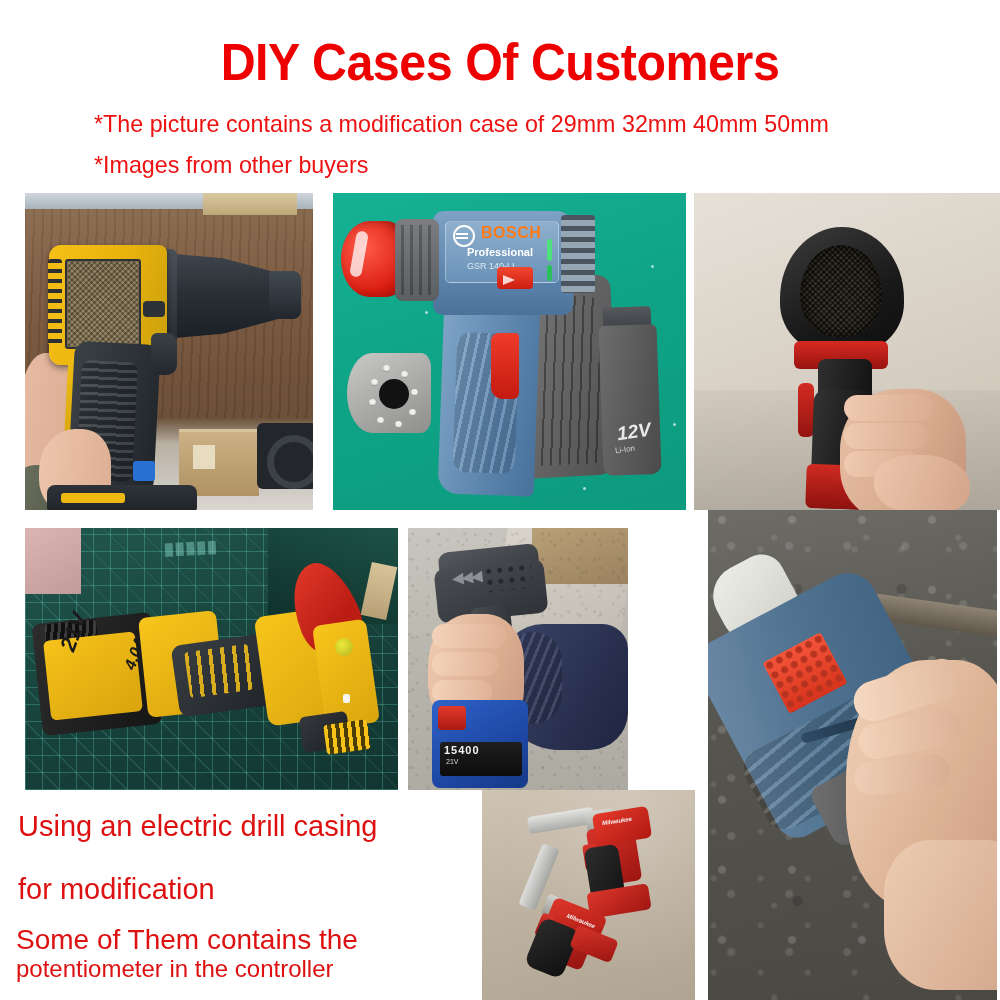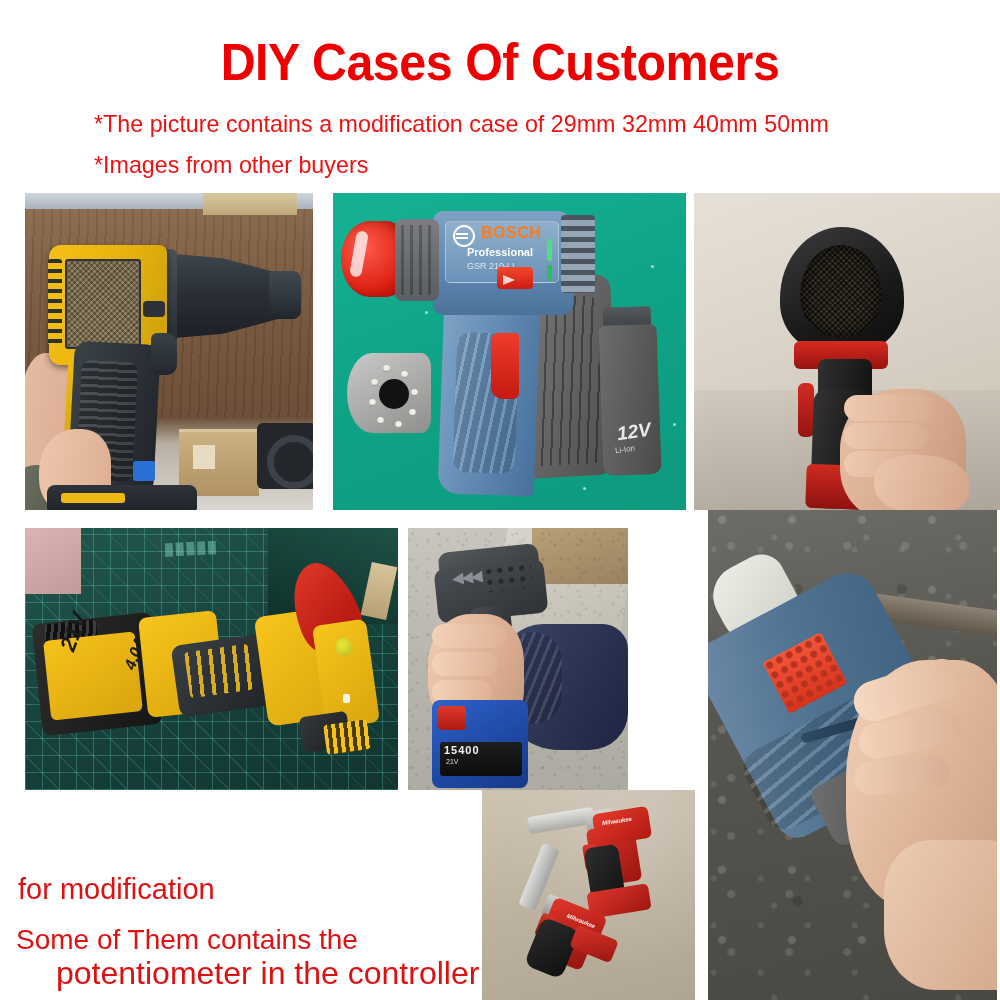--- a/index.html
+++ b/index.html
@@ -386,21 +386,21 @@
   #p7 .trig2{position:absolute;left:56px;top:124px;width:14px;height:24px;
     background:linear-gradient(180deg,#d3342a,#961410);border-radius:4px;transform:rotate(22deg);}
   #p7 .foot2{position:absolute;left:90px;top:142px;width:44px;height:24px;
     background:linear-gradient(150deg,#d6352b,#9c1510);border-radius:5px;transform:rotate(22deg);}
 
   
   .cap{position:absolute;color:#dd1111;line-height:1;white-space:nowrap;}
   #cap1{left:18px;top:812px;font-size:29px;}
   #cap2{left:18px;top:875px;font-size:29px;}
   #cap3{left:16px;top:926px;font-size:28px;}
-  #cap4{left:16px;top:957px;font-size:32px;margin-left:40px;}
+  #cap4{left:16px;top:957px;font-size:24px;}
 </style>
 </head>
 <body>
 
 <div class="page">
 
   <div class="title">DIY Cases Of Customers</div>
   <div class="sub1">*The picture contains a modification case of 29mm 32mm 40mm 50mm</div>
   <div class="sub2">*Images from other buyers</div>
 
@@ -443,21 +443,21 @@
 
     <div class="graybody"></div>
     <div class="graylines"></div>
     <div class="bluehandle"></div>
     <div class="handleridge"></div>
     <div class="bodyblue"></div>
     <div class="plate"></div>
     <div class="bologo"></div>
     <div class="bosch">BOSCH</div>
     <div class="prof">Professional</div>
-    <div class="gsr">GSR 210-LI</div>
+    <div class="gsr">GSR 140-LI</div>
     <div class="vent2"></div>
     <div class="greendot"></div>
     <div class="greendot2"></div>
     <div class="redcap"></div>
     <div class="redcapgloss"></div>
     <div class="graycollar"></div>
     <div class="redslide"></div>
     <div class="redtrig"></div>
 
     <div class="flange"></div>
@@ -579,17 +579,18 @@
     <div class="tube2"></div>
     <div class="cone2"></div>
     <div class="body2"></div>
     <div class="head2"></div>
     <div class="mlogo2">Milwaukee</div>
     <div class="trig2"></div>
     <div class="grip2"></div>
     <div class="foot2"></div>
   </div>
 
+  <div class="cap" id="cap1">Using an electric drill casing</div>
   <div class="cap" id="cap2">for modification</div>
   <div class="cap" id="cap3">Some of Them contains the</div>
   <div class="cap" id="cap4">potentiometer in the controller</div>
 
 </div>
 
 </body></html>

